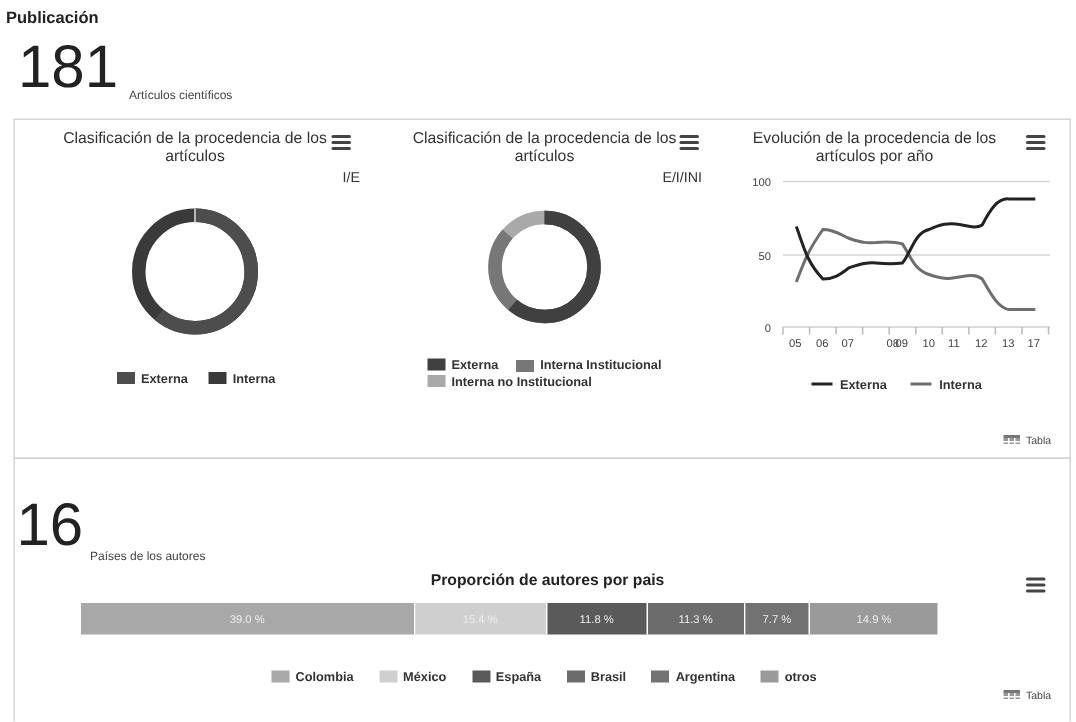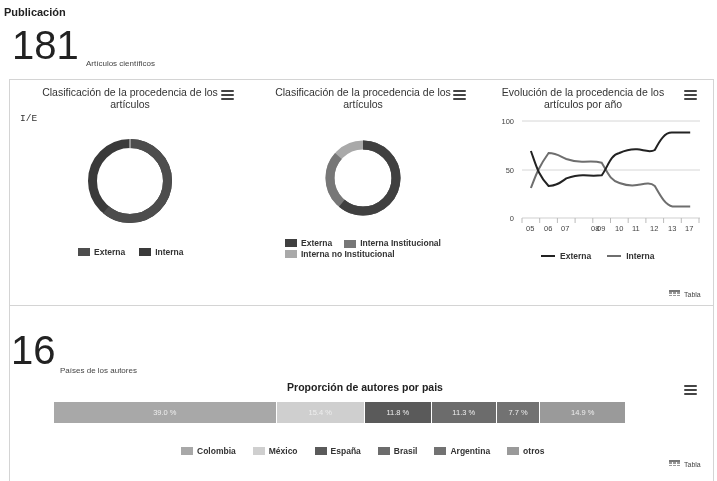--- a/index.html
+++ b/index.html
@@ -4,21 +4,21 @@
 <style>
   * { box-sizing: border-box; margin: 0; padding: 0; }
   html, body { width: 717px; height: 481px; background: #ffffff; overflow: hidden; }
   body { position: relative; font-family: "Liberation Sans", sans-serif; color: #222; }
   .abs { position: absolute; }
   .section-title { left: 4px; top: 6px; font-size: 11px; font-weight: bold; color: #222; text-align: center; }
   .big-num { font-size: 40px; line-height: 40px; color: #222; font-weight: normal; letter-spacing: 0px; }
   .big-label { font-size: 8px; color: #444; }
   .panel { border: 1px solid #d4d4d4; background: #fff; }
   .chart-title { font-size: 10.5px; color: #333; text-align: center; line-height: 12px; }
-  .chart-sub { font-size: 9.5px; color: #333; text-align: left; font-family: Liberation Mono, monospace; }
+  .chart-sub { font-size: 9.5px; color: #333; text-align: right; }
   .menu-icon { width: 13px; height: 10px; display: flex; flex-direction: column; justify-content: space-between; cursor: pointer; }
   .menu-icon span { display: block; height: 2px; background: #444; border-radius: 1px; }
   .legend { font-size: 8.5px; font-weight: bold; color: #333; display: flex; align-items: center; }
   .legend .sw { display: inline-block; width: 12px; height: 8px; margin-right: 4px; }
   .legend .item { display: inline-flex; align-items: center; margin-right: 14px; white-space: nowrap; }
   .line-sw { display: inline-block; width: 14px; height: 2px; margin-right: 5px; }
   .tabla { font-size: 7px; color: #444; display: flex; align-items: center; cursor: pointer; }
   .grid-icon { width: 11px; height: 9px; margin-right: 4px; display: grid; grid-template-columns: repeat(3, 1fr); grid-template-rows: repeat(3, 1fr); gap: 1px; border-top: 2px solid #777; }
   .grid-icon i { background: #999; display: block; }
   .bar-wrap { display: flex; height: 21px; }
@@ -61,20 +61,21 @@
       <span class="sw" style="background:#3a3a3a"></span>
       <span>Interna</span>
     </span>
 </div>
 
 <div class="abs" style="left:258px; top:86px; width:210px;">
   <div class="chart-title">
     <div>Clasificación de la procedencia de los</div>
     <div>artículos</div>
   </div>
+  <div class="chart-sub" style="margin-top:3px;">E/I/INI</div>
 </div>
 <div class="abs menu-icon" style="left:453px; top:90px;">
     <span></span>
     <span></span>
     <span></span>
   </div>
 <svg class="abs" style="left:323px; top:138px;" width="80" height="80" viewBox="0 0 80 80">
   <circle cx="40" cy="40" r="33" fill="none" stroke="#a9a9a9" stroke-width="9"></circle>
   <circle cx="40" cy="40" r="33" fill="none" stroke="#777777" stroke-width="9" stroke-dasharray="179.3 207.3" transform="rotate(-90 40 40)"></circle>
   <circle cx="40" cy="40" r="33" fill="none" stroke="#404040" stroke-width="9" stroke-dasharray="126.5 207.3" transform="rotate(-90 40 40)"></circle>

